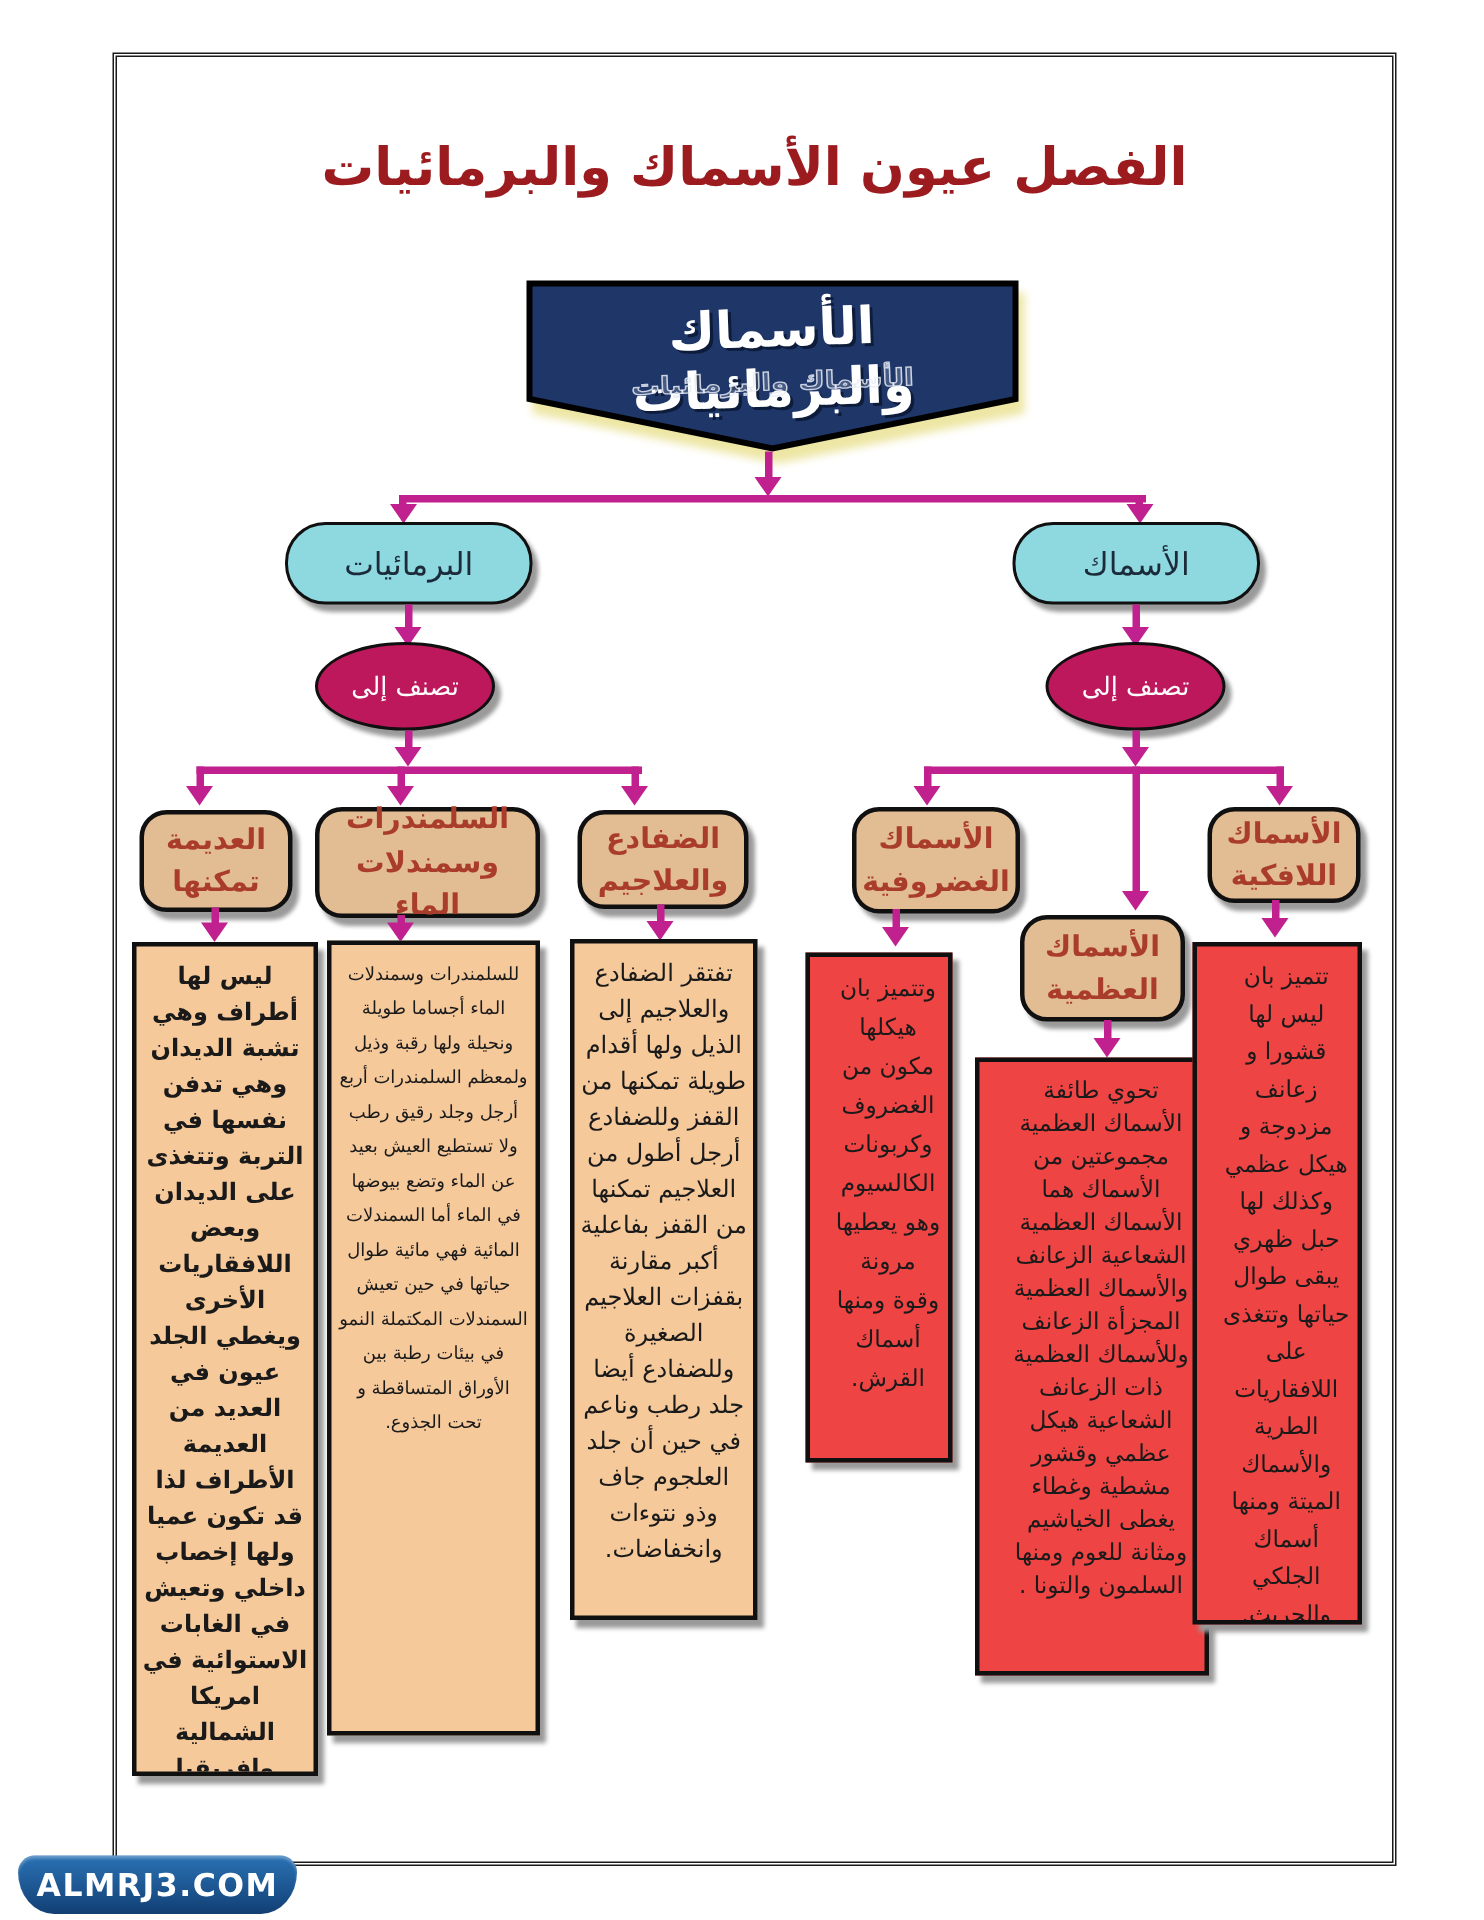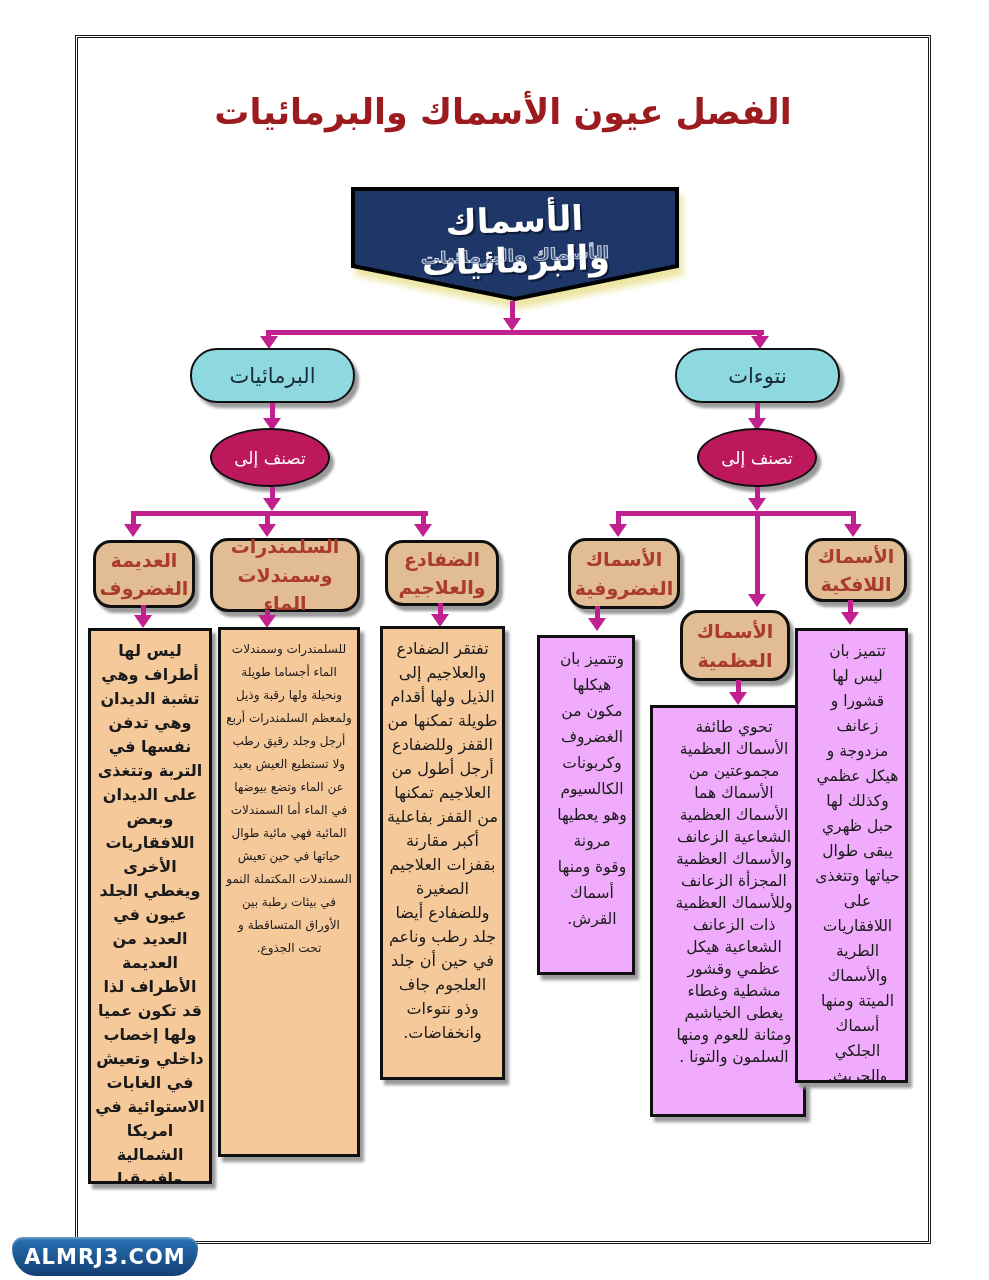--- a/index.html
+++ b/index.html
@@ -35,21 +35,21 @@
           border:2px solid #101010; border-radius:50%; box-shadow:4px 5px 3px #9a9a9a;
           display:flex; align-items:center; justify-content:center;
           font-size:17px; color:#ffffff; direction:rtl; }
   .cat { position:absolute; background:#E2BC92; border:3px solid #101010; border-radius:18px;
           box-shadow:4px 5px 3px #9a9a9a; display:flex; align-items:center; justify-content:center;
           text-align:center; font-size:19px; font-weight:bold; color:#A93C2B;
           line-height:1.5; direction:rtl; padding:2px 4px; }
   .desc { position:absolute; border:3px solid #101010; box-shadow:4px 5px 3px #9a9a9a;
           text-align:center; color:#1a1a1a; direction:rtl; overflow:hidden; padding:8px 4px; }
   .desc.left  { background:#F6C99B; }
-  .desc.right { background:#f0abfc;padding-left:16px; }
+  .desc.right { background:#ef4444;padding-left:16px; }
   .d1 { font-size:16px;   line-height:24px;font-weight:bold; }
   .d2 { font-size:12px;   line-height:23px; }
   .d3 { font-size:16px;   line-height:24px; }
   .r1 { font-size:15.5px; line-height:26px; }
   .r2 { font-size:15.5px; line-height:22px; }
   .r3 { font-size:15.5px; line-height:25px; }
   
   .watermark { position:absolute; left:12px; top:1237px; width:186px; height:39px;
           background:linear-gradient(#2A72B5, #123F74); z-index:5;
           border-radius:12px 12px 26px 26px / 12px 12px 30px 30px;
@@ -78,21 +78,21 @@
   <div class="hbar" style="left:266px; top:330px; width:498px;"></div>
   <div class="vbar" style="left:266px; top:330px; height:8px;"></div>
   <div class="ahead" style="left:260px; top:336px;"></div>
   <div class="vbar" style="left:757px; top:330px; height:8px;"></div>
   <div class="ahead" style="left:751px; top:336px;"></div>
 
   <div class="pill" style="left:190px; top:348px;">
     <span>البرمائيات</span>
   </div>
   <div class="pill" style="left:675px; top:348px;">
-    <span>نتوءات</span>
+    <span>الأسماك</span>
   </div>
 
   <div class="vbar" style="left:270px; top:403px; height:18px;"></div>
   <div class="ahead" style="left:263px; top:418px;"></div>
   <div class="vbar" style="left:755px; top:403px; height:18px;"></div>
   <div class="ahead" style="left:748px; top:418px;"></div>
 
   <div class="ellipse" style="left:210px; top:428px;">
     <span>تصنف إلى</span>
   </div>
@@ -114,21 +114,21 @@
   <div class="ahead" style="left:748px; top:498px;"></div>
   <div class="hbar" style="left:616px; top:511px; width:240px;"></div>
   <div class="vbar" style="left:616px; top:511px; height:14px;"></div>
   <div class="ahead" style="left:609px; top:524px;"></div>
   <div class="vbar" style="left:755px; top:511px; height:84px;"></div>
   <div class="ahead" style="left:748px; top:594px;"></div>
   <div class="vbar" style="left:851px; top:511px; height:14px;"></div>
   <div class="ahead" style="left:844px; top:524px;"></div>
 
   <div class="cat" style="left:93px; top:540px; width:102px; height:68px;">
-    <span>العديمة الغضروف</span>
+    <span>العديمة تمكنها</span>
   </div>
   <div class="cat" style="left:210px; top:538px; width:150px; height:74px;">
     <span>السلمندرات وسمندلات الماء</span>
   </div>
   <div class="cat" style="left:385px; top:540px; width:114px; height:66px;">
     <span>الضفادع والعلاجيم</span>
   </div>
 
   <div class="cat" style="left:556px; top:538px; width:112px; height:71px;margin-left:12px;">
     <span>الأسماك الغضروفية</span>

